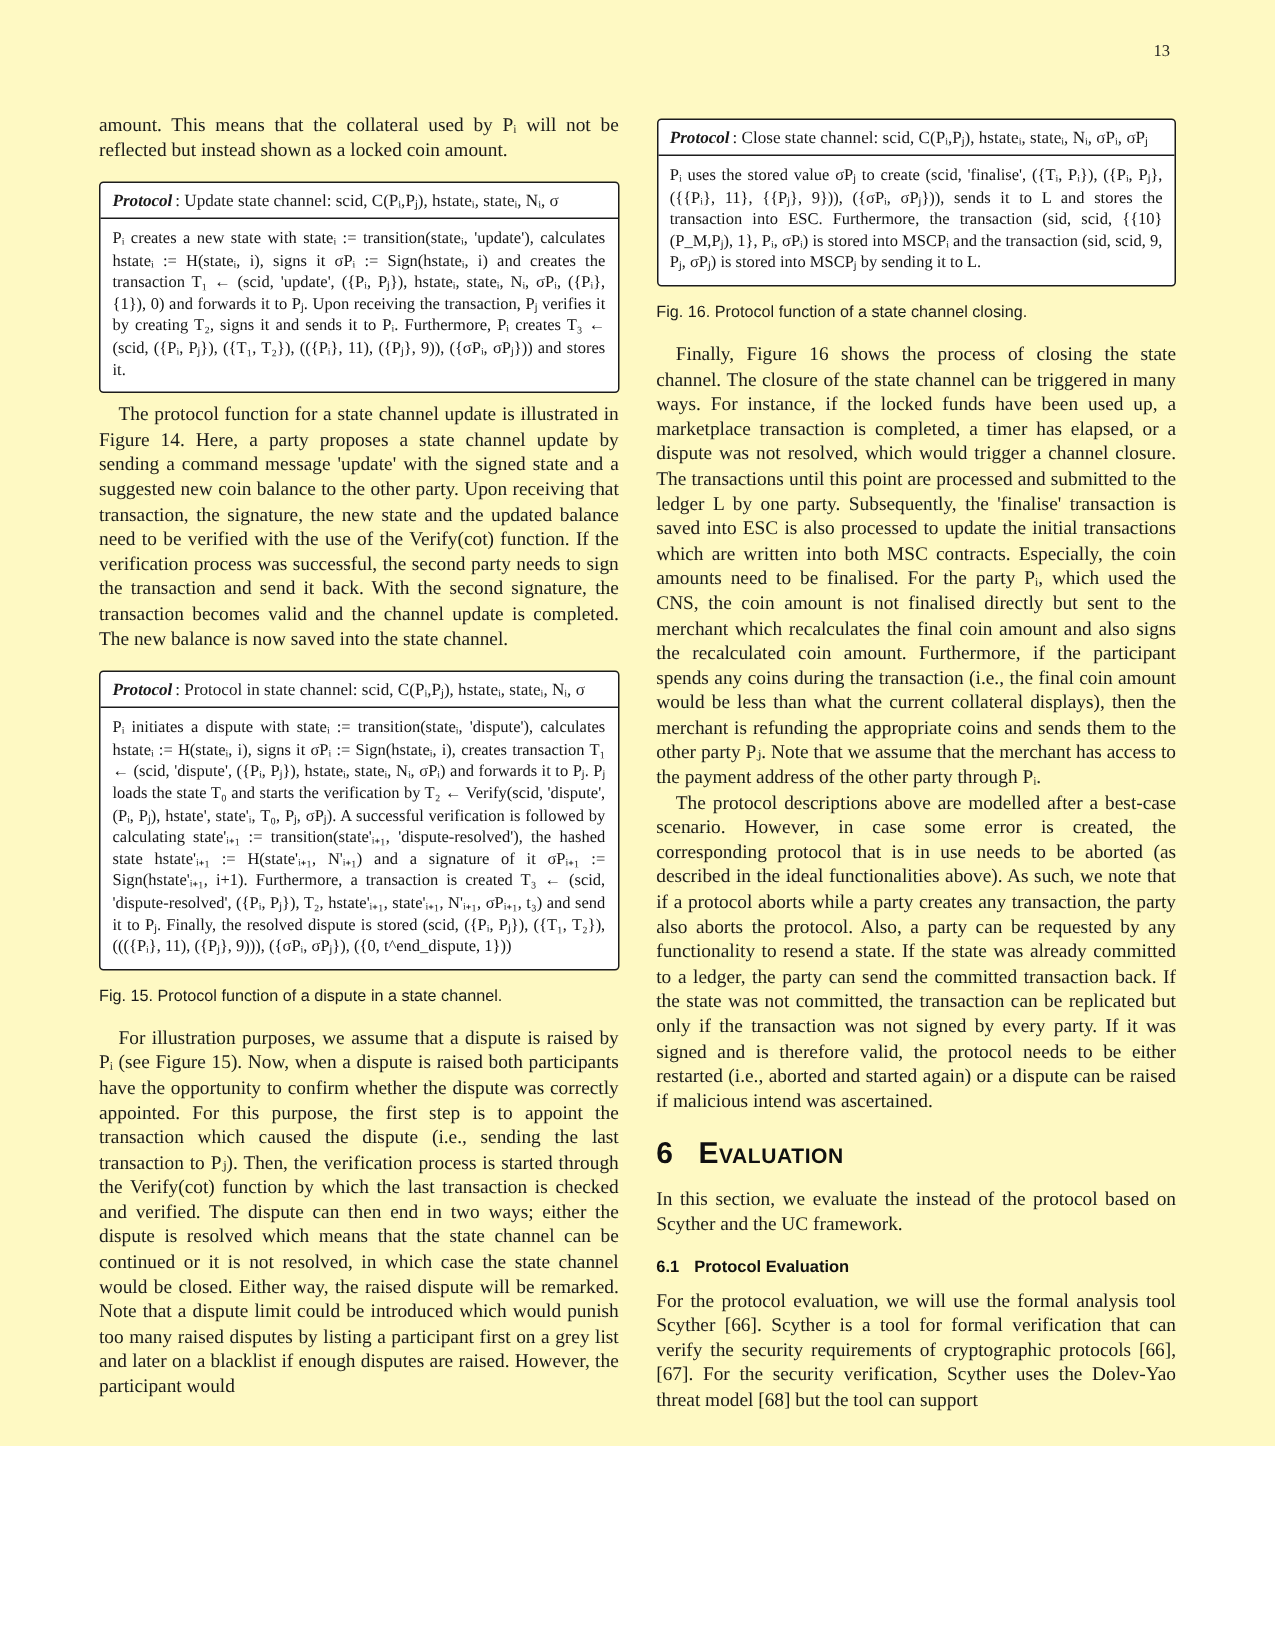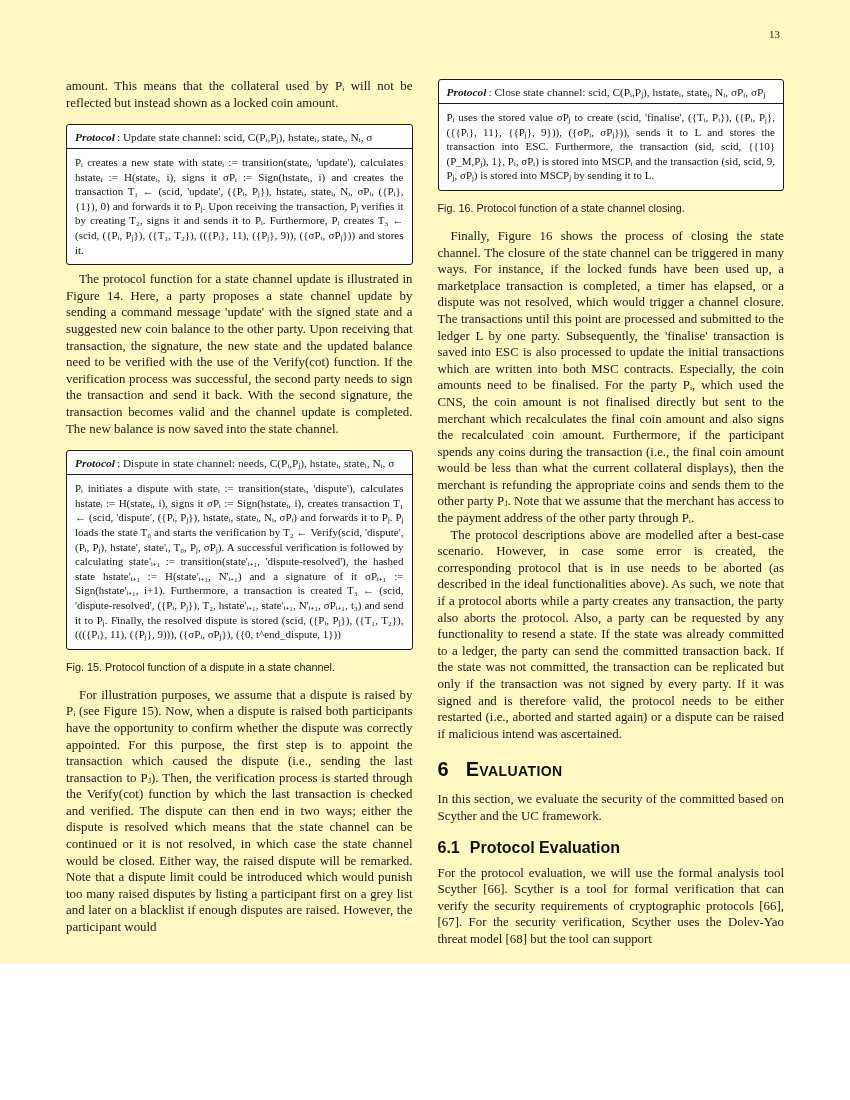--- a/index.html
+++ b/index.html
@@ -42,21 +42,21 @@
   }
   .section-heading {
     font-family: "Liberation Sans", "DejaVu Sans", sans-serif;
     font-size: 20px; font-weight: bold; color: #111;
     margin: 16px 0 10px 0;
   }
   .section-heading .sec-num { margin-right: 17px; }
   .section-heading .sec-title { font-variant: small-caps; letter-spacing: 0.4px; }
   .subsection-heading {
     font-family: "Liberation Sans", "DejaVu Sans", sans-serif;
-    font-size: 16px; font-weight: bold; color: #111;
+    font-size: 11px; font-weight: bold; color: #111;
     margin: 14px 0 8px 0;
   }
   .subsection-heading .sub-num { margin-right: 10px; }
 </style>
 </head>
 <body>
 
 <div class="page">
 
   <div class="page-number">13</div>
@@ -74,21 +74,21 @@
           </div>
           <div class="protocol-body">Pᵢ creates a new state with stateᵢ := transition(stateᵢ, 'update'), calculates hstateᵢ := H(stateᵢ, i), signs it σPᵢ := Sign(hstateᵢ, i) and creates the transaction T₁ ← (scid, 'update', ({Pᵢ, Pⱼ}), hstateᵢ, stateᵢ, Nᵢ, σPᵢ, ({Pᵢ}, {1}), 0) and forwards it to Pⱼ. Upon receiving the transaction, Pⱼ verifies it by creating T₂, signs it and sends it to Pᵢ. Furthermore, Pᵢ creates T₃ ← (scid, ({Pᵢ, Pⱼ}), ({T₁, T₂}), (({Pᵢ}, 11), ({Pⱼ}, 9)), ({σPᵢ, σPⱼ})) and stores it.</div>
         </div>
       </figure>
 
       <p class="body-par indent">The protocol function for a state channel update is illustrated in Figure 14. Here, a party proposes a state channel update by sending a command message 'update' with the signed state and a suggested new coin balance to the other party. Upon receiving that transaction, the signature, the new state and the updated balance need to be verified with the use of the Verify(cot) function. If the verification process was successful, the second party needs to sign the transaction and send it back. With the second signature, the transaction becomes valid and the channel update is completed. The new balance is now saved into the state channel.</p>
 
       <figure class="protocol-figure">
         <div class="protocol-box">
           <div class="protocol-title">
-            <span class="plabel">Protocol</span><span>: Dispute in state channel: needs, C(Pᵢ,Pⱼ), hstateᵢ, stateᵢ, Nᵢ, σ</span>
+            <span class="plabel">Protocol</span><span>: Protocol in state channel: scid, C(Pᵢ,Pⱼ), hstateᵢ, stateᵢ, Nᵢ, σ</span>
           </div>
           <div class="protocol-body">Pᵢ initiates a dispute with stateᵢ := transition(stateᵢ, 'dispute'), calculates hstateᵢ := H(stateᵢ, i), signs it σPᵢ := Sign(hstateᵢ, i), creates transaction T₁ ← (scid, 'dispute', ({Pᵢ, Pⱼ}), hstateᵢ, stateᵢ, Nᵢ, σPᵢ) and forwards it to Pⱼ. Pⱼ loads the state T₀ and starts the verification by T₂ ← Verify(scid, 'dispute', (Pᵢ, Pⱼ), hstate', state'ᵢ, T₀, Pⱼ, σPⱼ). A successful verification is followed by calculating state'ᵢ₊₁ := transition(state'ᵢ₊₁, 'dispute-resolved'), the hashed state hstate'ᵢ₊₁ := H(state'ᵢ₊₁, N'ᵢ₊₁) and a signature of it σPᵢ₊₁ := Sign(hstate'ᵢ₊₁, i+1). Furthermore, a transaction is created T₃ ← (scid, 'dispute-resolved', ({Pᵢ, Pⱼ}), T₂, hstate'ᵢ₊₁, state'ᵢ₊₁, N'ᵢ₊₁, σPᵢ₊₁, t₃) and send it to Pⱼ. Finally, the resolved dispute is stored (scid, ({Pᵢ, Pⱼ}), ({T₁, T₂}), ((({Pᵢ}, 11), ({Pⱼ}, 9))), ({σPᵢ, σPⱼ}), ({0, t^end_dispute, 1}))</div>
         </div>
         <figcaption class="fig-caption">Fig. 15. Protocol function of a dispute in a state channel.</figcaption>
       </figure>
 
       <p class="body-par indent">For illustration purposes, we assume that a dispute is raised by Pᵢ (see Figure 15). Now, when a dispute is raised both participants have the opportunity to confirm whether the dispute was correctly appointed. For this purpose, the first step is to appoint the transaction which caused the dispute (i.e., sending the last transaction to Pⱼ). Then, the verification process is started through the Verify(cot) function by which the last transaction is checked and verified. The dispute can then end in two ways; either the dispute is resolved which means that the state channel can be continued or it is not resolved, in which case the state channel would be closed. Either way, the raised dispute will be remarked. Note that a dispute limit could be introduced which would punish too many raised disputes by listing a participant first on a grey list and later on a blacklist if enough disputes are raised. However, the participant would</p>
 
     </div>
 
@@ -106,21 +106,21 @@
       </figure>
 
       <p class="body-par indent">Finally, Figure 16 shows the process of closing the state channel. The closure of the state channel can be triggered in many ways. For instance, if the locked funds have been used up, a marketplace transaction is completed, a timer has elapsed, or a dispute was not resolved, which would trigger a channel closure. The transactions until this point are processed and submitted to the ledger L by one party. Subsequently, the 'finalise' transaction is saved into ESC is also processed to update the initial transactions which are written into both MSC contracts. Especially, the coin amounts need to be finalised. For the party Pᵢ, which used the CNS, the coin amount is not finalised directly but sent to the merchant which recalculates the final coin amount and also signs the recalculated coin amount. Furthermore, if the participant spends any coins during the transaction (i.e., the final coin amount would be less than what the current collateral displays), then the merchant is refunding the appropriate coins and sends them to the other party Pⱼ. Note that we assume that the merchant has access to the payment address of the other party through Pᵢ.</p>
 
       <p class="body-par indent">The protocol descriptions above are modelled after a best-case scenario. However, in case some error is created, the corresponding protocol that is in use needs to be aborted (as described in the ideal functionalities above). As such, we note that if a protocol aborts while a party creates any transaction, the party also aborts the protocol. Also, a party can be requested by any functionality to resend a state. If the state was already committed to a ledger, the party can send the committed transaction back. If the state was not committed, the transaction can be replicated but only if the transaction was not signed by every party. If it was signed and is therefore valid, the protocol needs to be either restarted (i.e., aborted and started again) or a dispute can be raised if malicious intend was ascertained.</p>
 
       <h2 class="section-heading">
         <span class="sec-num">6</span><span class="sec-title">Evaluation</span>
       </h2>
 
-      <p class="body-par">In this section, we evaluate the security of the committed based on Scyther and the UC framework.</p>
+      <p class="body-par">In this section, we evaluate the instead of the protocol based on Scyther and the UC framework.</p>
 
       <h3 class="subsection-heading">
         <span class="sub-num">6.1</span><span>Protocol Evaluation</span>
       </h3>
 
       <p class="body-par">For the protocol evaluation, we will use the formal analysis tool Scyther [66]. Scyther is a tool for formal verification that can verify the security requirements of cryptographic protocols [66], [67]. For the security verification, Scyther uses the Dolev-Yao threat model [68] but the tool can support</p>
 
     </div>
 
   </div>

